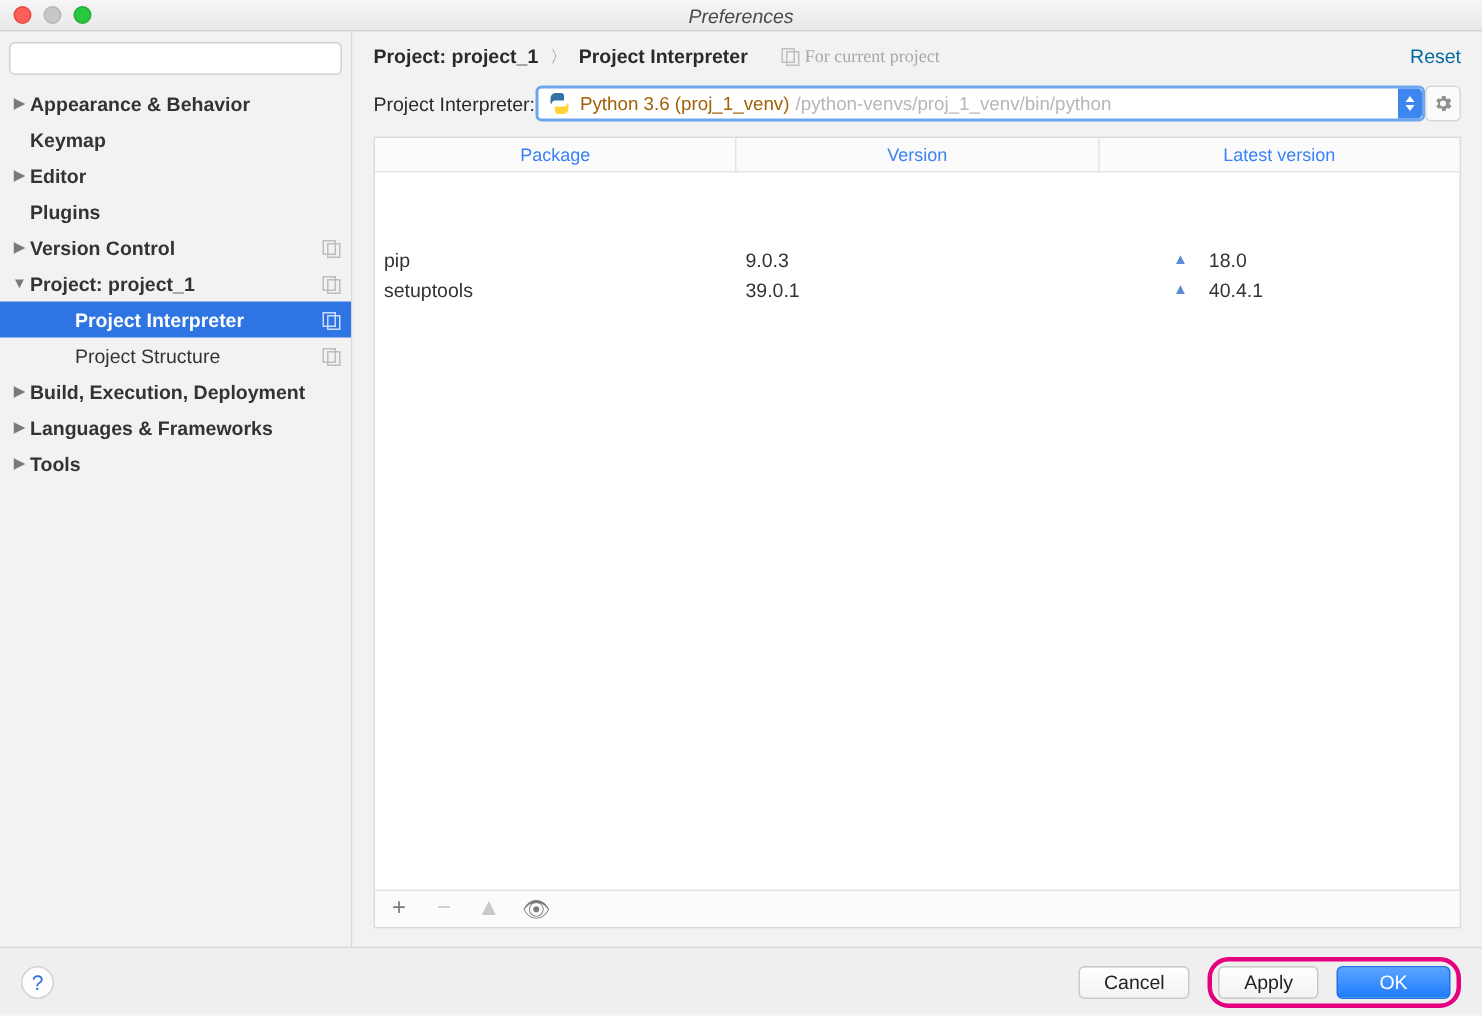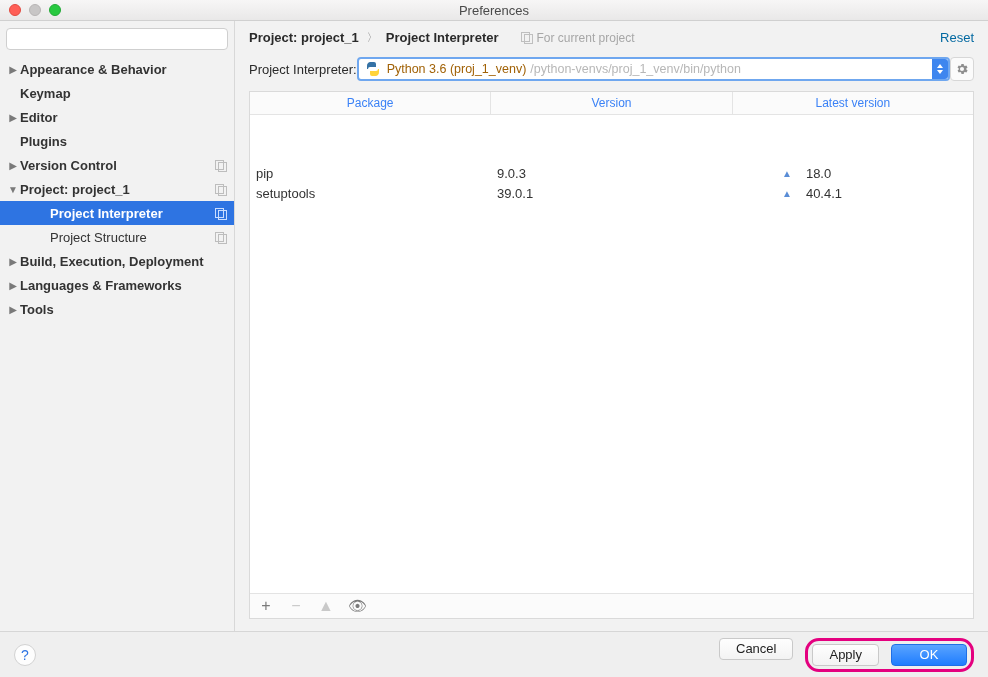--- a/index.html
+++ b/index.html
@@ -15,20 +15,21 @@
   }
 
   
   .titlebar {
     height: 21px;
     background: linear-gradient(#f7f6f6, #e9e8e8);
     border-bottom: 1px solid #d0d0d0;
     display: flex;
     align-items: center;
     position: relative;
+    font-style: italic;
   }
   .traffic-lights { display: flex; gap: 8px; margin-left: 9px; }
   .tl { width: 12px; height: 12px; border-radius: 50%; }
   .tl.close { background:#ff5f57; border:0.5px solid #e24b41;}
   .tl.min { background:#c8c6c6; border:0.5px solid #b8b5b5;}
   .tl.max { background:#28c940; border:0.5px solid #23aa37;}
   .titlebar-title { position:absolute; left:0; right:0; text-align:center; font-size:13px; color:#4a4a4a; }
 
   
   .window-body { display:flex; height: calc(677px - 21px - 46px); background:#fff; }
@@ -85,21 +86,21 @@
     flex-direction:column;
     background:#f2f2f2;
   }
   .main-header {
     padding:9px 14px 6px 14px;
     display:flex;
     align-items:center;
   }
   .breadcrumb { font-size:13px; font-weight:700; color:#2a2a2a; display:flex; align-items:center; gap:8px;}
   .breadcrumb .chev { font-weight:400; color:#8a8a8a; font-size:11px;}
-  .scope-label { margin-left:22px; color:#a7a7a7; font-size:12px; display:flex; align-items:center; gap:5px;}
+  .scope-label { margin-left:22px; color:#a7a7a7; font-size:12px; display:flex; align-items:center; gap:5px;font-family:Liberation Serif, serif;}
   .scope-icon { color:#bfbfbf; }
   .reset-link { margin-left:auto; color:#0369a1; font-size:13px; cursor:pointer; }
 
   .interpreter-row {
     display:flex; align-items:center;
     padding:6px 14px 10px 14px;
     gap:0;
   }
   .interp-label { font-size:13px; color:#2a2a2a; white-space:nowrap; }
   .interp-select {
@@ -166,21 +167,21 @@
     background:#efefef;
     border-top:1px solid #d6d6d6;
     display:flex;
     align-items:center;
     padding:0 14px;
   }
   .help-btn {
     width:22px; height:22px; border:1px solid #d2d2d2; border-radius:50%;
     color:#2e74e2; font-size:14px; display:flex; align-items:center; justify-content:center; background:#fdfdfd;
   }
-  .footer-buttons { margin-left:auto; display:flex; gap:12px; }
+  .footer-buttons { margin-left:auto; display:flex; gap:12px; align-items:center;}
   .btn {
     height:22px; padding:0 16px; border-radius:4px; border:1px solid #c9c9c9; background:linear-gradient(#fefefe,#f3f3f3);
     font-size:13px; color:#222; display:flex; align-items:center; justify-content:center; min-width:64px;
   }
   .btn.primary {
     background:linear-gradient(#5aa4ff,#1f7dff); border:1px solid #1f6fe6; color:#fff; min-width:76px;
   }
   .highlight-box {
     border:3px solid #e4007f; border-radius:14px; padding:3px 4px; display:flex; gap:12px;
   }

